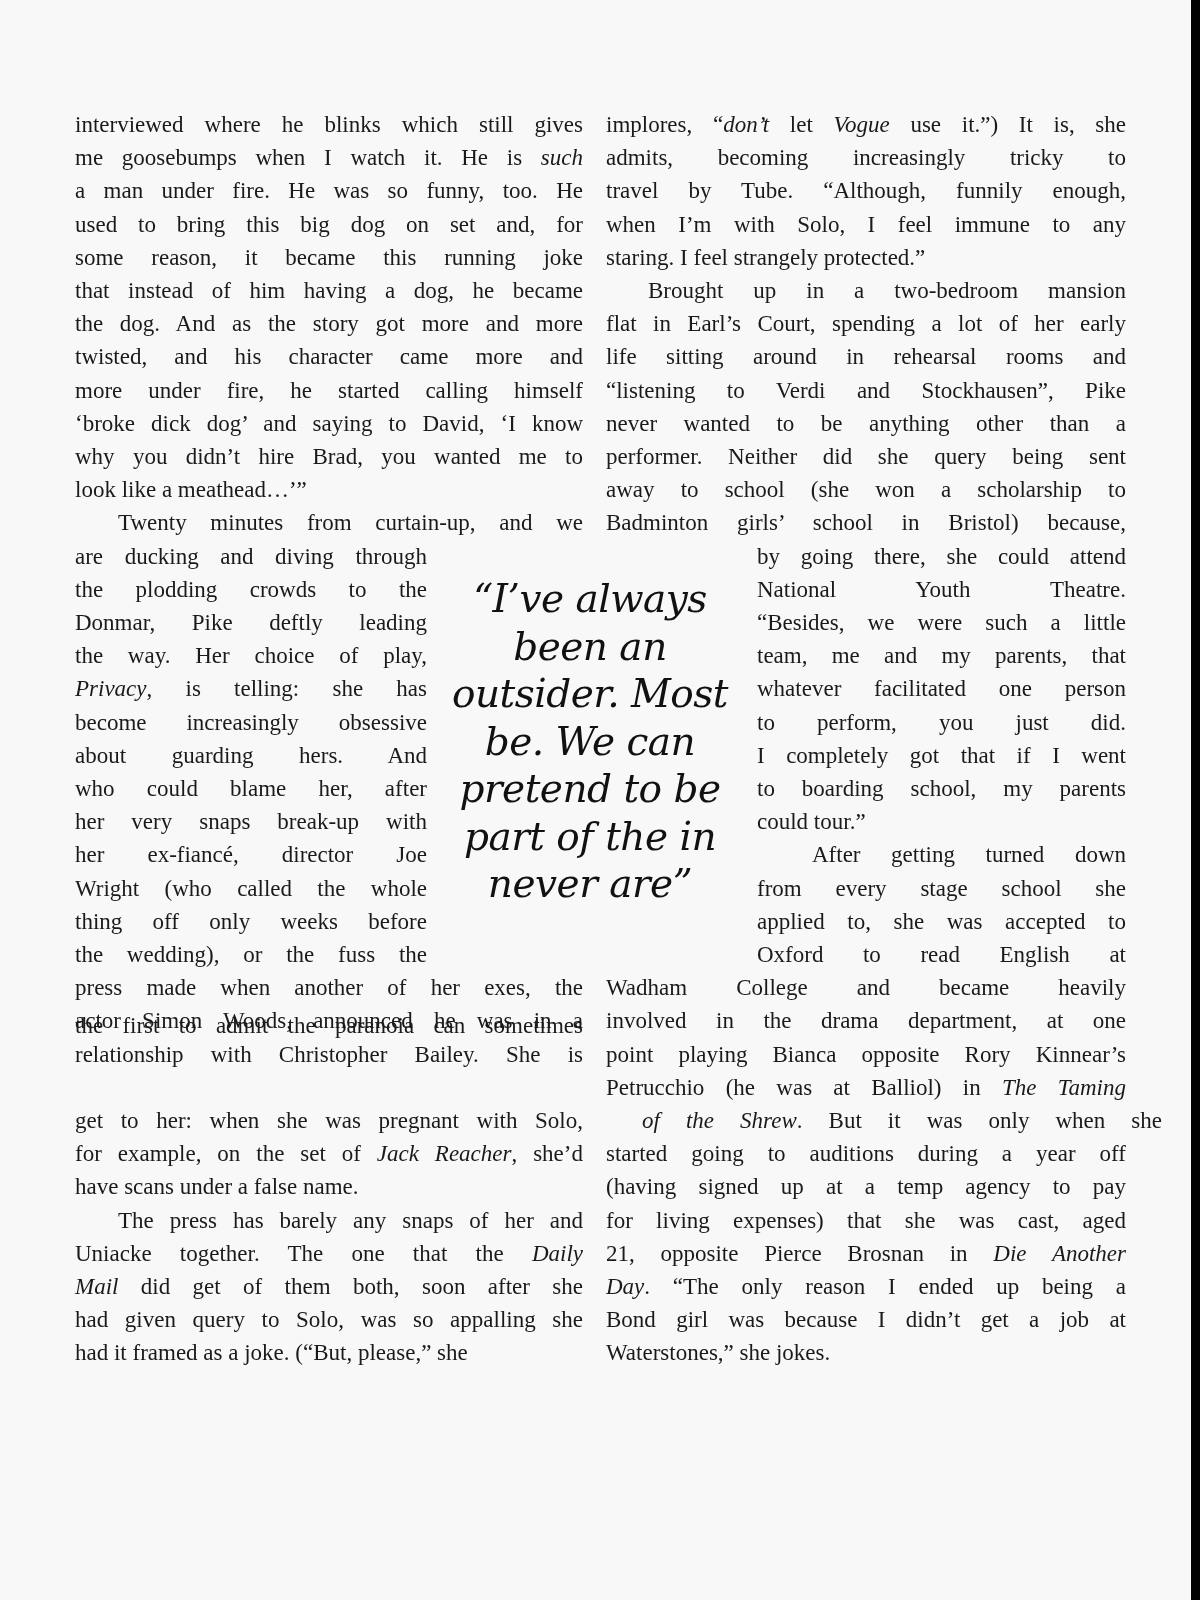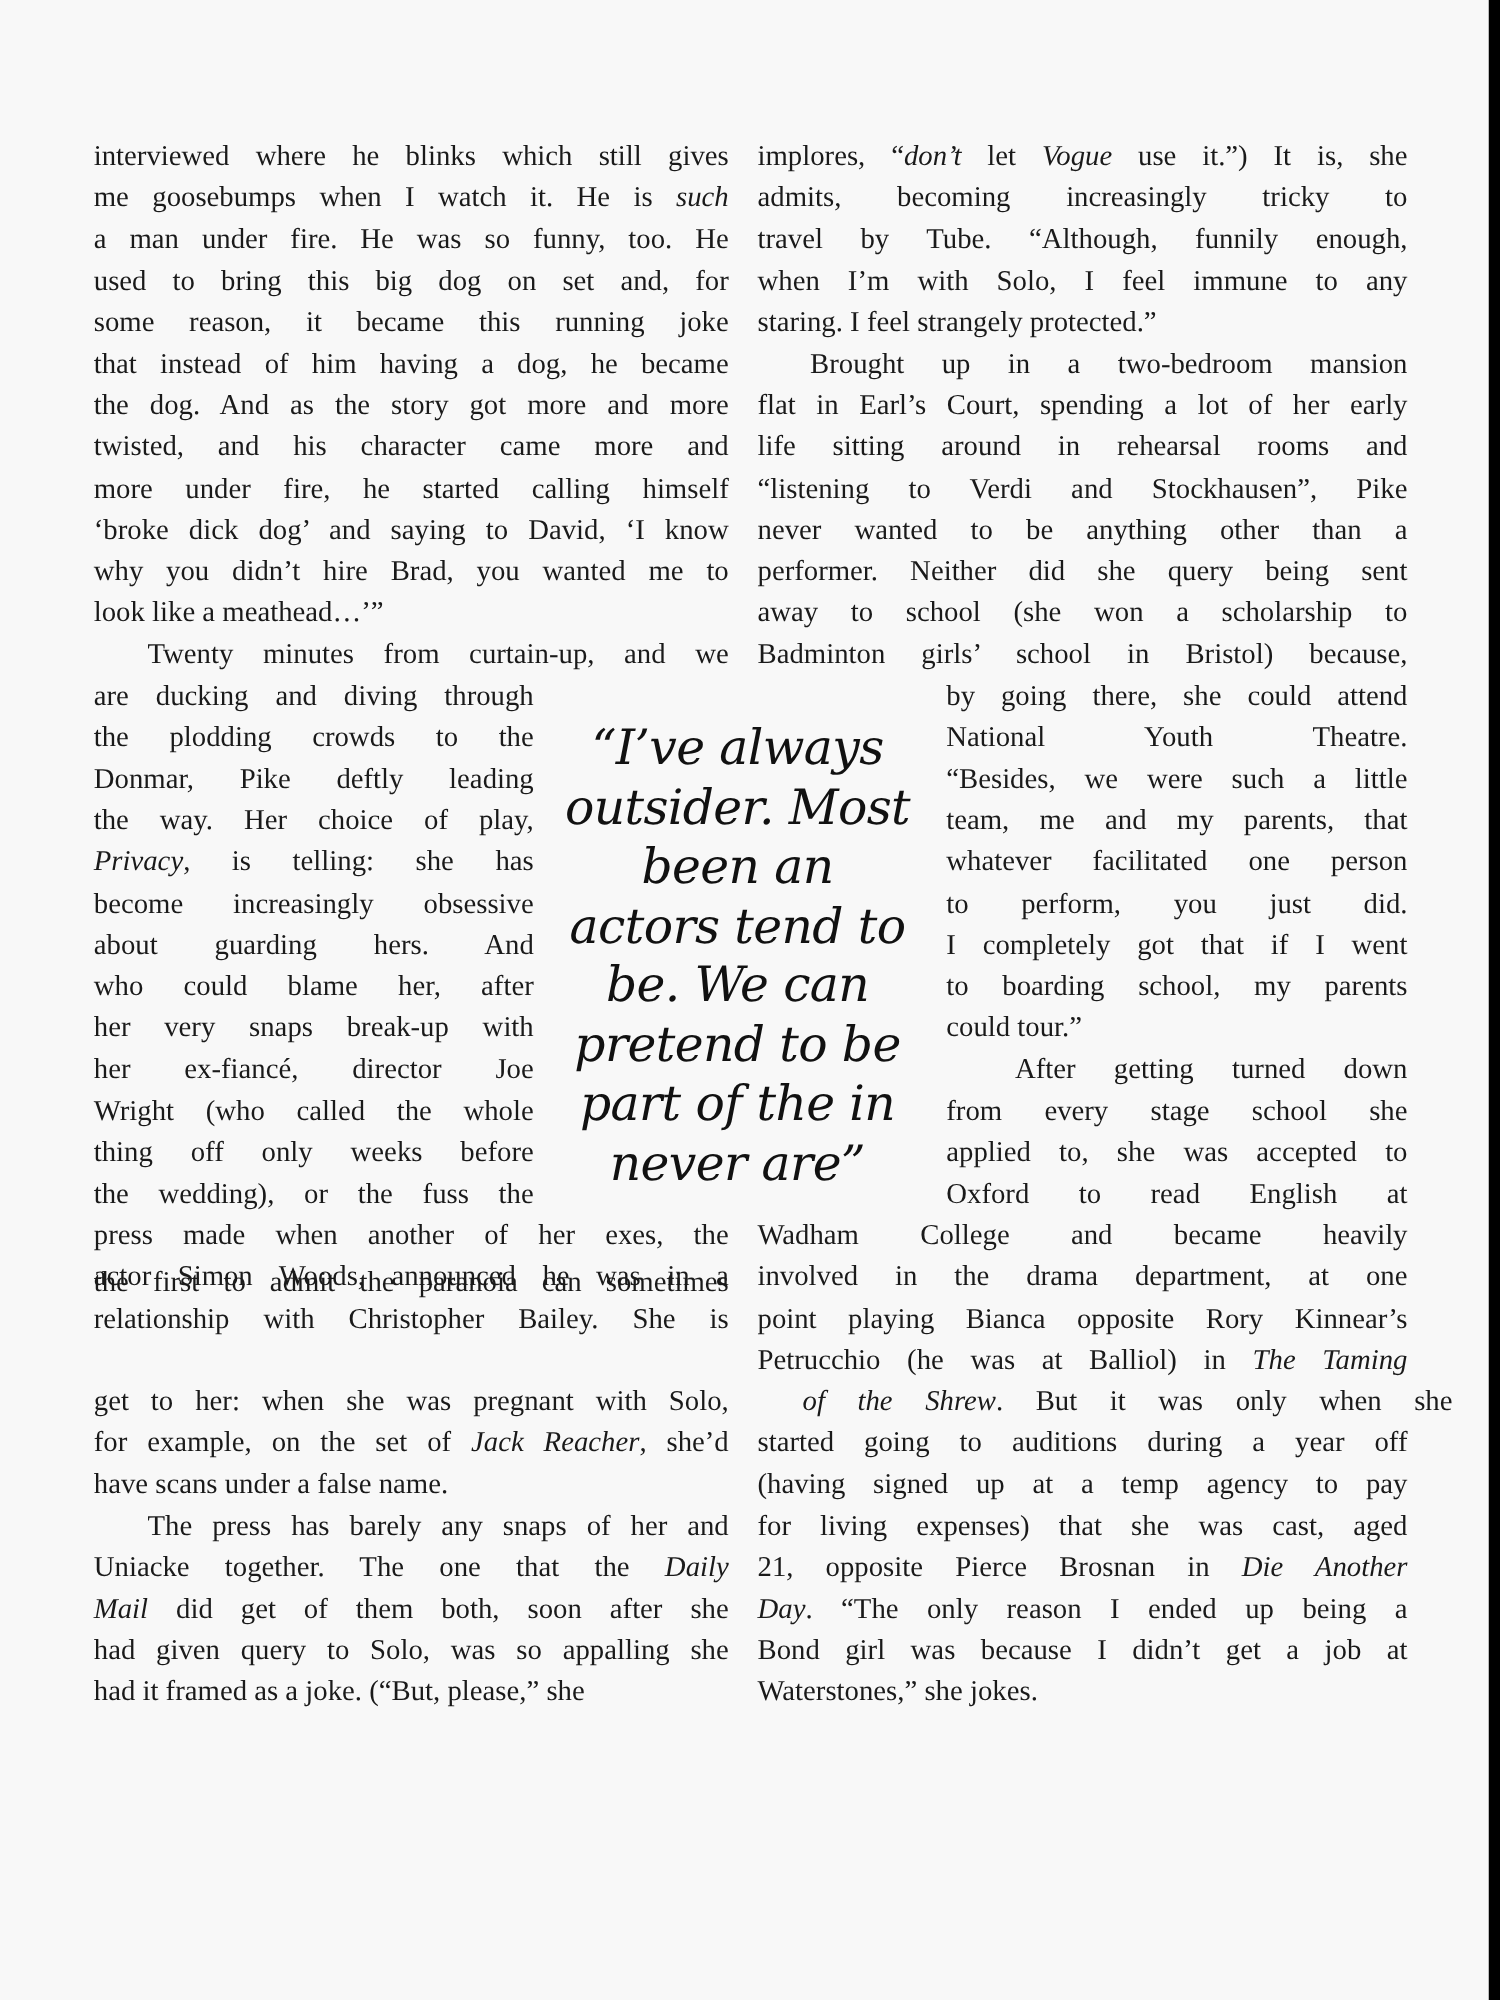--- a/index.html
+++ b/index.html
@@ -114,20 +114,19 @@
     <div class="line w-full-r" style="top: 1170.4px;"><span>(having signed up at a temp agency to pay</span></div>
     <div class="line w-full-r" style="top: 1203.6px;"><span>for living expenses) that she was cast, aged</span></div>
     <div class="line w-full-r" style="top: 1236.8px;"><span>21, opposite Pierce Brosnan in </span><em>Die Another</em></div>
     <div class="line w-full-r" style="top: 1270px;"><em>Day</em><span>. “The only reason I ended up being a</span></div>
     <div class="line w-full-r" style="top: 1303.2px;"><span>Bond girl was because I didn’t get a job at</span></div>
     <div class="line w-full-r last" style="top: 1336.4px;"><span>Waterstones,” she jokes.</span></div>
   </div>
 
 <div class="pullquote">
   <span class="pq-line">“I’ve always</span>
+  <span class="pq-line">been an</span>
   <span class="pq-line">outsider. Most</span>
-  <span class="pq-line">been an</span>
-  <span class="pq-line">actors tend to</span>
   <span class="pq-line">be. We can</span>
   <span class="pq-line">pretend to be</span>
   <span class="pq-line">part of the in</span>
   <span class="pq-line">never are”</span>
 </div>
 
 </body></html>

